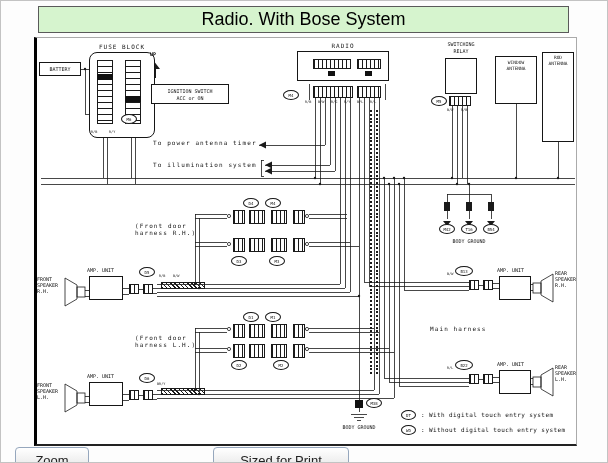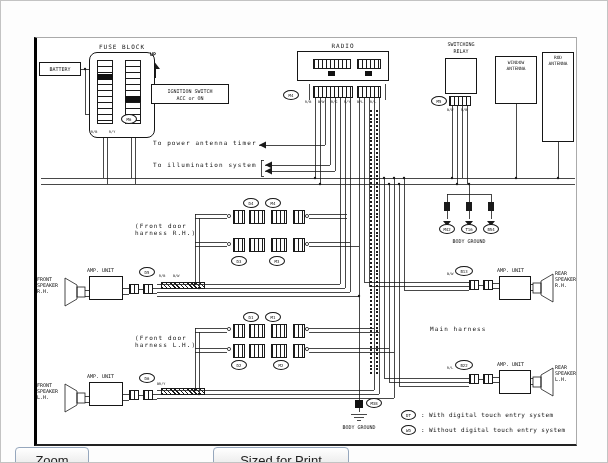--- a/index.html
+++ b/index.html
@@ -30,20 +30,21 @@
   svg.wires{position:absolute;left:0;top:0;}
   .btn{position:absolute;height:26px;border:1px solid #96a7bd;border-radius:4px;
        background:linear-gradient(#ffffff,#e2e2e2);font-family:"Liberation Sans",sans-serif;
        font-size:13px;color:#222;text-align:center;padding:0;}
 </style>
 </head>
 <body>
 
 <div class="window">
 
+  <div class="titlebar" style="background: rgb(214, 244, 206);">Radio. With Bose System</div>
 
   <div class="diagram">
 
     <svg class="wires" width="539" height="406" viewBox="0 0 539 406">
       <g stroke="#1a1a1a" stroke-width="0.8" fill="none" shape-rendering="crispEdges">
 
         <line x1="44" y1="31" x2="60" y2="31"></line>
           <line x1="48" y1="31" x2="48" y2="76"></line>
           <line x1="48" y1="76" x2="60" y2="76"></line>
         <line x1="104" y1="56" x2="114" y2="56"></line>

